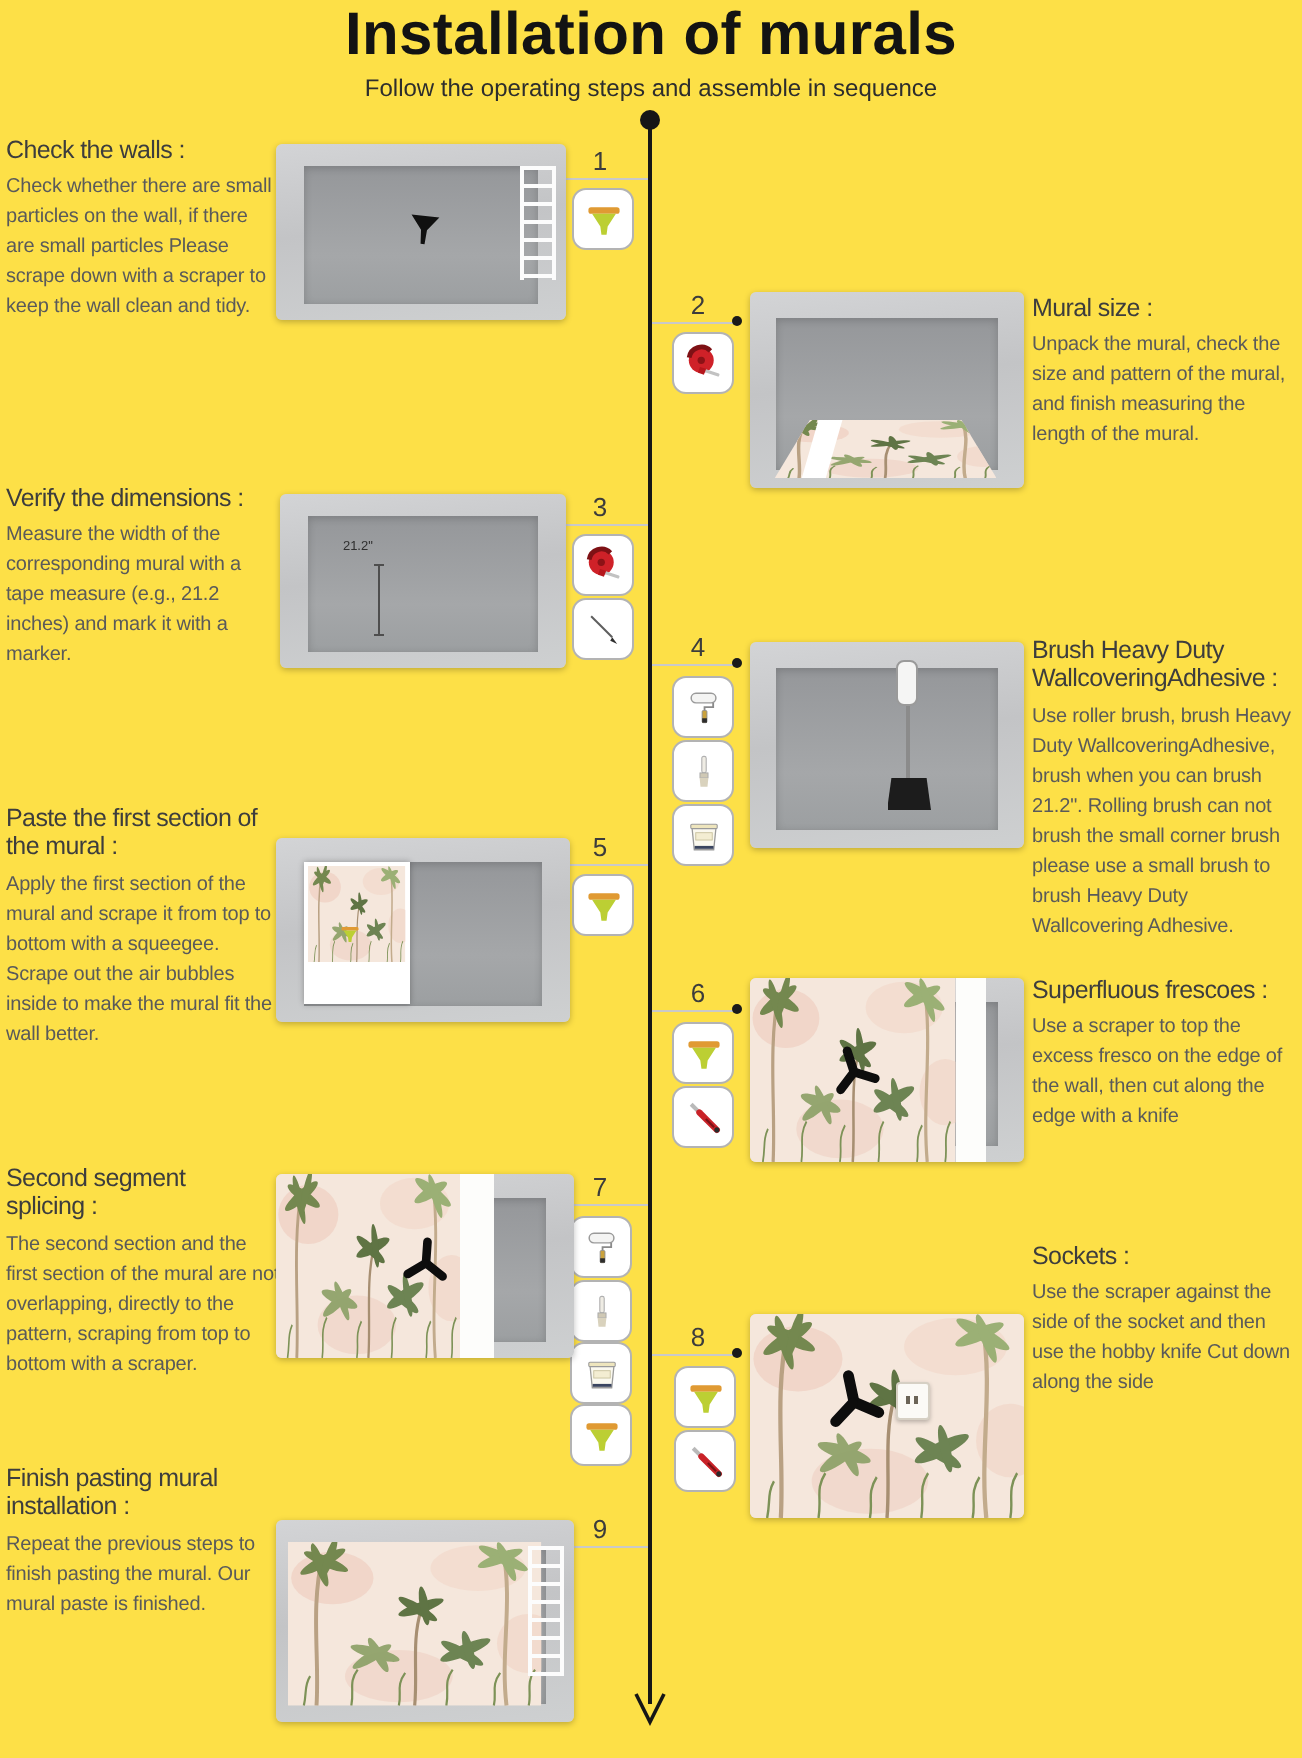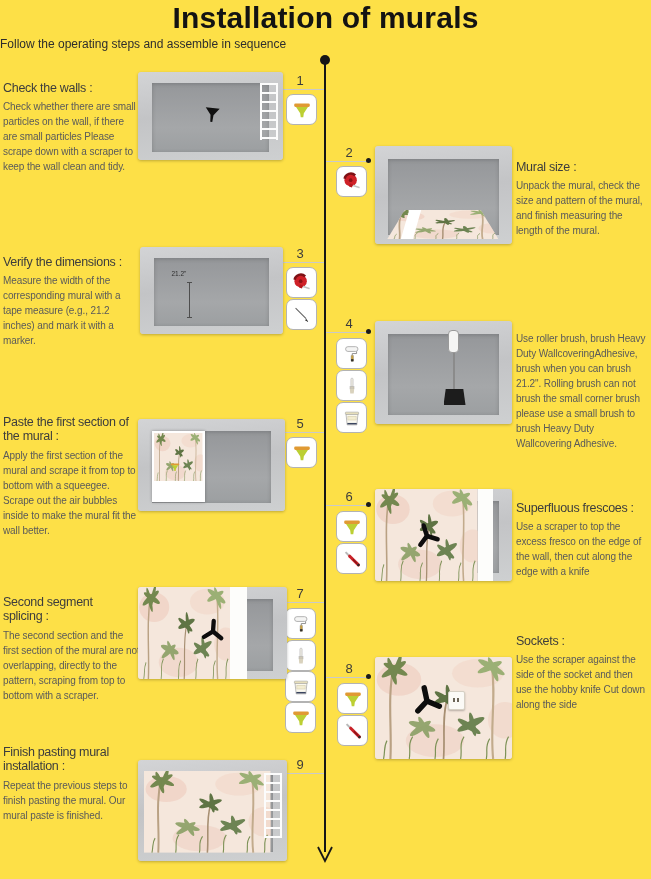--- a/index.html
+++ b/index.html
@@ -1,30 +1,30 @@
 <!DOCTYPE html>
 <html><head>
 <meta charset="utf-8">
 <style>
   html,body{margin:0;padding:0;background:#fff;}
   .page{position:relative;width:651px;height:879px;background:#fde047;overflow:hidden;
         font-family:"Liberation Sans",sans-serif;}
   .title{position:absolute;top:1px;left:0;right:0;text-align:center;
          font-size:30px;font-weight:700;color:#131313;letter-spacing:.2px;}
-  .subtitle{position:absolute;top:37px;left:0;right:0;
+  .subtitle{position:absolute;top:37px;left:0;right:0;text-align:center;
             font-size:12px;color:#2d2d2d;}
   
   .tl-line{position:absolute;left:324px;top:62px;width:2px;height:790px;background:#161616;}
   .tl-dot{position:absolute;left:320px;top:55px;width:10px;height:10px;border-radius:50%;background:#161616;}
   .tl-arrow{position:absolute;left:315px;top:845px;}
   .step-num{position:absolute;width:30px;text-align:center;font-size:13px;color:#3c3c3c;}
   .tick{position:absolute;height:1px;background:#c9c9c9;}
   .tick-dot{position:absolute;width:5px;height:5px;border-radius:50%;background:#1a1a1a;}
   
-  .text-block{position:absolute;margin-top:13px;}
+  .text-block{position:absolute;}
   .step-title{font-size:12.5px;color:#3d3d3d;line-height:1.14;letter-spacing:-.3px;margin-bottom:4px;}
   .step-body{font-size:10px;color:#5a5a5a;line-height:1.5;letter-spacing:-.1px;}
   
   .tool{position:absolute;width:29px;height:29px;border:1px solid #b3b3b3;border-radius:7px;
         background:#fff;display:flex;align-items:center;justify-content:center;}
   .tool svg{width:22px;height:22px;display:block;}
   
   .room{position:absolute;border-radius:3px;overflow:hidden;
         background:linear-gradient(173deg,#d3d4d6 0%,#c3c4c6 45%,#ced0d1 100%);
         box-shadow:0 1px 3px rgba(0,0,0,.25);}
@@ -248,20 +248,21 @@
         <use href="#icBucket"></use>
       </svg>
   </div>
   <div class="room" style="left:375px;top:321px;width:137px;height:103px">
     <div class="wall"></div>
     <div class="pole" style="left:57%;top:16%;height:62%"></div>
     <div class="roller-head" style="left:53.5%;top:9%;width:9px;height:21px"></div>
     <div class="bucket" style="left:50%;top:66%;width:22px;height:16px"></div>
   </div>
   <div class="text-block" style="left:516px;top:318px;width:135px">
+    <div class="step-title">Brush Heavy Duty WallcoveringAdhesive&nbsp;:</div>
     <div class="step-body">Use roller brush, brush Heavy Duty WallcoveringAdhesive, brush when you can brush 21.2". Rolling brush can not brush the small corner brush please use a small brush to brush Heavy Duty Wallcovering Adhesive.</div>
   </div>
 
   <div class="text-block" style="left:3px;top:402px;width:140px">
     <div class="step-title">Paste the first section of the mural&nbsp;:</div>
     <div class="step-body">Apply the first section of the mural and scrape it from top to bottom with a squeegee. Scrape out the air bubbles inside to make the mural fit the wall better.</div>
   </div>
   <span class="step-num" style="left:285px;top:416px">5</span>
   <div class="tick" style="left:272px;top:432px;width:52px"></div>
   <div class="tick-dot" style="left:266px;top:430px"></div>

